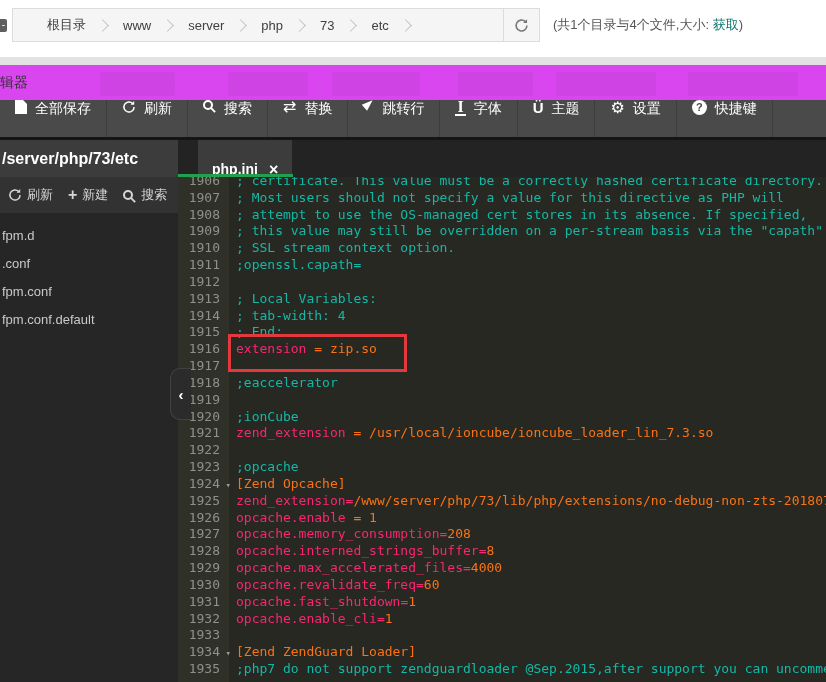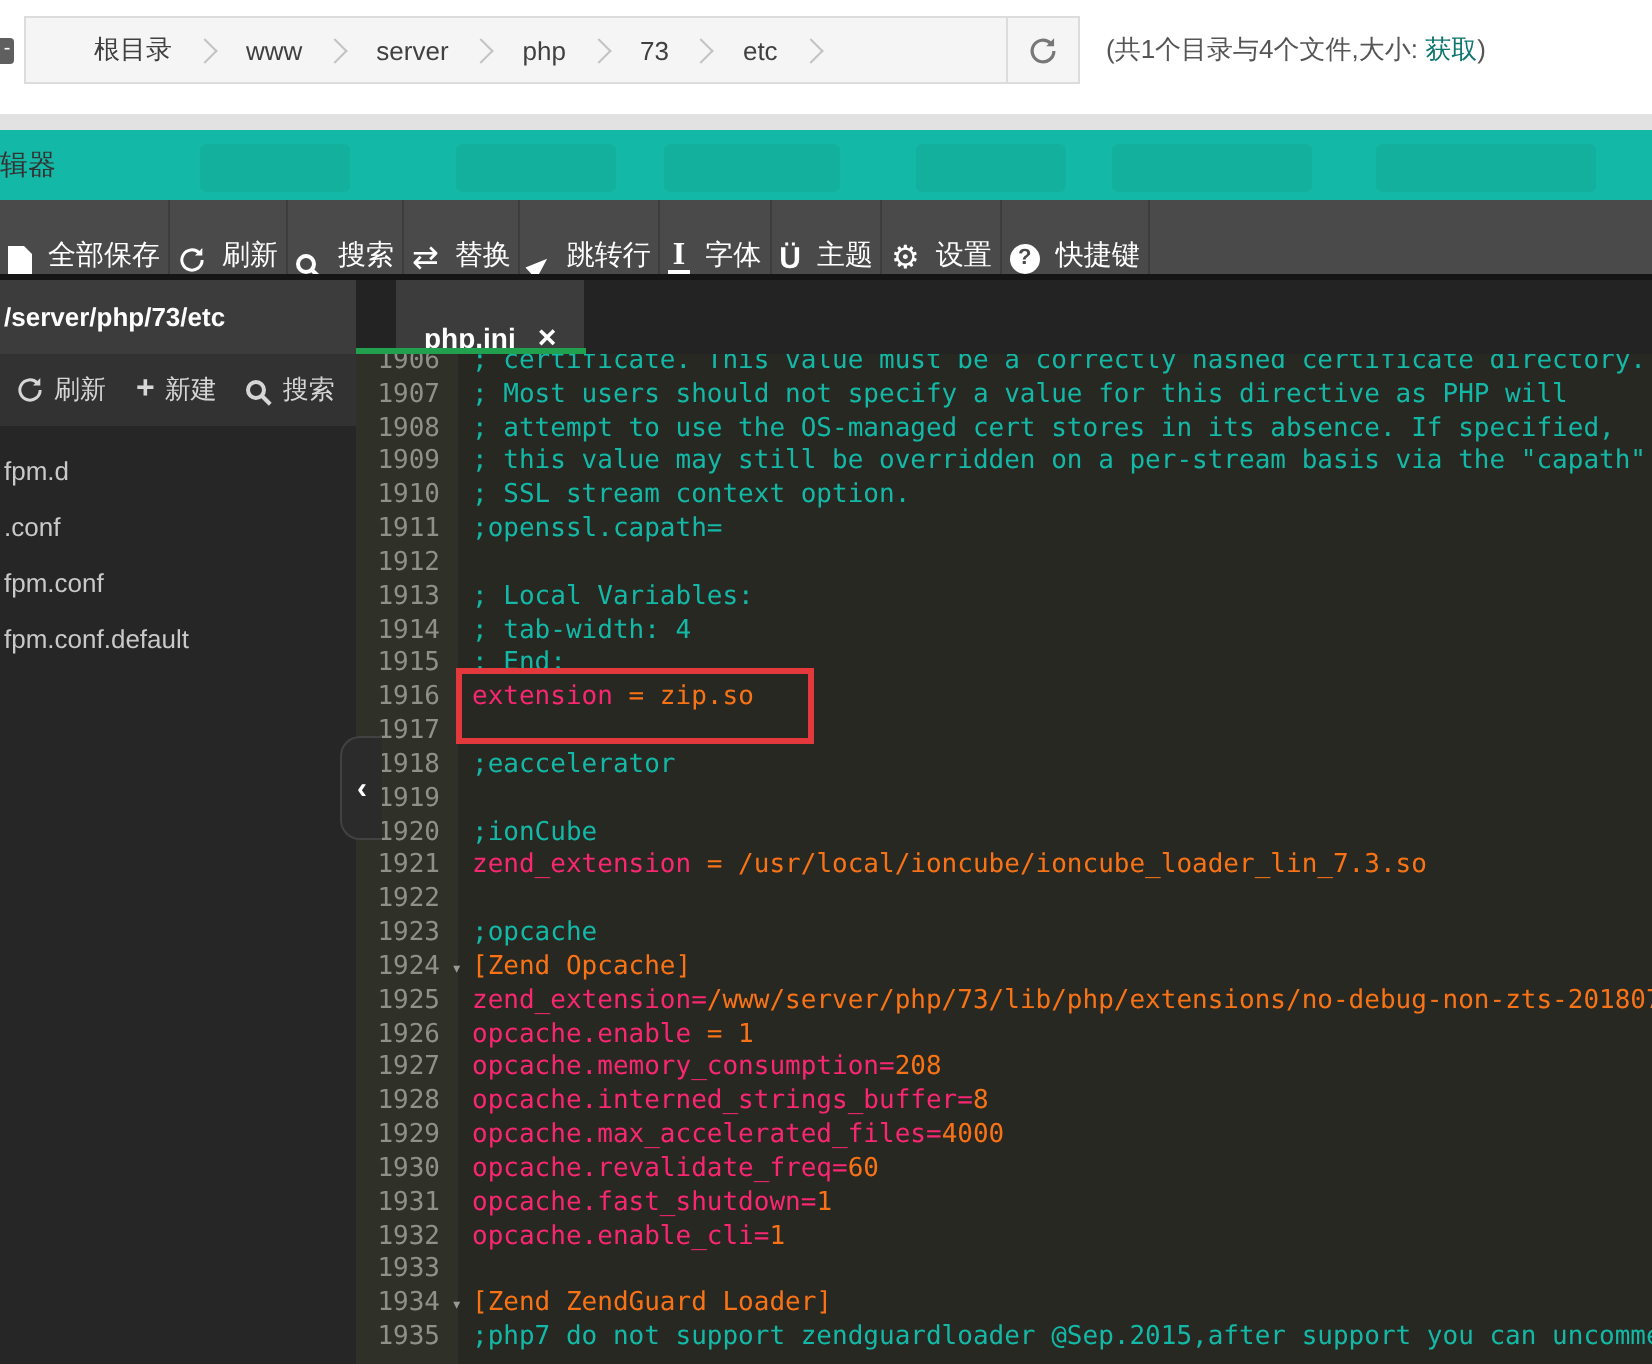--- a/index.html
+++ b/index.html
@@ -16,27 +16,27 @@
   .bc-item { font-size:13px; color:#404040; padding:0 6px; cursor:pointer; white-space:nowrap; }
   .bc-sep { width:9px; height:9px; border-top:1px solid #c3c3c3; border-right:1px solid #c3c3c3;
             transform:rotate(45deg); margin:0 10px 0 6px; flex:none; }
   #bc-refresh { width:36px; border-left:1px solid #dcdcdc; display:flex; align-items:center; justify-content:center;
                 color:#777; cursor:pointer; }
   #stats { position:absolute; left:553px; top:8px; height:34px; line-height:34px; font-size:13px; color:#555; white-space:nowrap; }
   #stats .green { color:#0f766e; cursor:pointer; }
 
   
   #band { position:absolute; left:0; top:57px; width:826px; height:8px; background:#e2e2e2; }
-  #titlestrip { position:absolute; left:0; top:65px; width:826px; height:35px; background:#14b8a6; }
+  #titlestrip { position:absolute; left:0; top:65px; width:826px; height:35px; background:#d946ef; }
   #titlestrip .title { position:absolute; left:0; top:9px; font-size:14px; color:#333; }
   .ghost { position:absolute; top:7px; height:24px; background:rgba(0,0,0,0.045); border-radius:3px; }
 
   
   #toolbar { position:absolute; left:0; top:100px; width:826px; height:37px; background:#4a4a4a; display:flex; }
-  .tb-btn { display:flex; align-items:flex-end; gap:8px; padding:0 4px; border-right:1px solid #3d3d3d;
+  .tb-btn { display:flex; align-items:flex-start; gap:8px; padding:0 15px; border-right:1px solid #3d3d3d;
             color:#fff; font-size:14px; cursor:pointer; white-space:nowrap; }
   #blackline { position:absolute; left:0; top:137px; width:826px; height:3px; background:#151515; }
 
   
   .i-doc { width:12px; height:14px; background:#fff; display:inline-block;
            clip-path:polygon(0 0,8px 0,12px 4px,12px 14px,0 14px); }
   .i-refresh { display:inline-block; }
   .i-mag { width:10px; height:10px; border:2px solid currentColor; border-radius:50%;
            position:relative; display:inline-block; margin-right:3px; }
   .i-mag::after { content:""; position:absolute; width:2px; height:6px; background:currentColor;
@@ -50,21 +50,21 @@
   .i-gear { font-size:16px; line-height:15px; }
   .i-q { width:15px; height:15px; border-radius:50%; background:#fff; color:#4a4a4a; font-weight:bold;
          font-size:11px; line-height:15px; text-align:center; display:inline-block; }
   .i-plus { font-weight:bold; font-size:16px; line-height:14px; }
 
   
   #workspace { position:absolute; left:0; top:140px; width:826px; height:542px; background:#262626; }
 
   
   #sidebar { position:absolute; left:0; top:0; width:178px; height:100%; background:#262626; }
-  #sb-path { height:37px; background:#3c3c3c; color:#fff; font-weight:bold; font-size:13px;
+  #sb-path { height:37px; background:#3c3c3c; color:#fff; font-weight:bold; font-size:16px;
              line-height:37px; padding-left:2px; overflow:hidden; white-space:nowrap; }
   #sb-actions { height:36px; background:#323232; display:flex; align-items:center; gap:15px;
                 padding-left:8px; color:#d6d6d6; font-size:13px; }
   .sb-act { display:flex; align-items:center; gap:5px; cursor:pointer; }
   #sb-files { padding-top:9px; }
   .sb-file { height:28px; line-height:28px; color:#c9c9c9; font-size:13px; padding-left:2px;
              white-space:nowrap; overflow:hidden; cursor:pointer; }
 
   
   #handle { position:absolute; left:-8px; top:228px; width:21px; height:52px; background:#2b2b2b;

